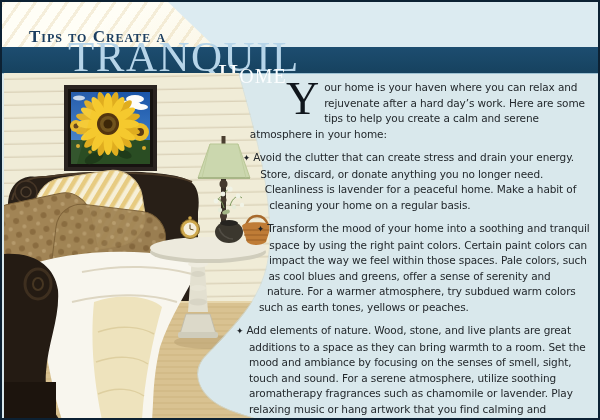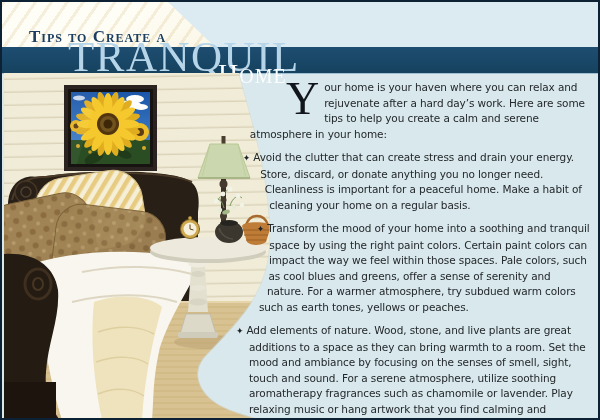--- a/index.html
+++ b/index.html
@@ -267,19 +267,19 @@
       </g>
 
       <path d="M237,71 C251,122 270,182 268,242 C266,296 231,324 202,356 C189,372 197,396 228,408 C240,412.5 251,415.5 259,418" fill="none" stroke="#c9dbe1" stroke-width="1.5" opacity="0.7"></path>
     </g>
   </svg>
 
   <div class="content">
     <div class="curve-spacer"></div>
     <p class="intro"><span class="dropcap">Y</span><span>our home is your haven where you can relax and rejuvenate after a hard day’s work. Here are some tips to help you create a calm and serene atmosphere in your home:</span></p>
     <ul class="tips">
-      <li><span class="bullet">✦</span><span>Avoid the clutter that can create stress and drain your energy. Store, discard, or donate anything you no longer need. Cleanliness is important for a peaceful home. Make a habit of cleaning your home on a regular basis.</span></li>
+      <li><span class="bullet">✦</span><span>Avoid the clutter that can create stress and drain your energy. Store, discard, or donate anything you no longer need. Cleanliness is lavender for a peaceful home. Make a habit of cleaning your home on a regular basis.</span></li>
       <li><span class="bullet">✦</span><span>Transform the mood of your home into a soothing and tranquil space by using the right paint colors. Certain paint colors can impact the way we feel within those spaces. Pale colors, such as cool blues and greens, offer a sense of serenity and nature. For a warmer atmosphere, try subdued warm colors such as earth tones, yellows or peaches.</span></li>
       <li><span class="bullet">✦</span><span>Add elements of nature. Wood, stone, and live plants are great additions to a space as they can bring warmth to a room. Set the mood and ambiance by focusing on the senses of smell, sight, touch and sound. For a serene atmosphere, utilize soothing aromatherapy fragrances such as chamomile or lavender. Play relaxing music or hang artwork that you find calming and enjoyable.</span></li>
     </ul>
   </div>
 
 </div>
 
 </body></html>

